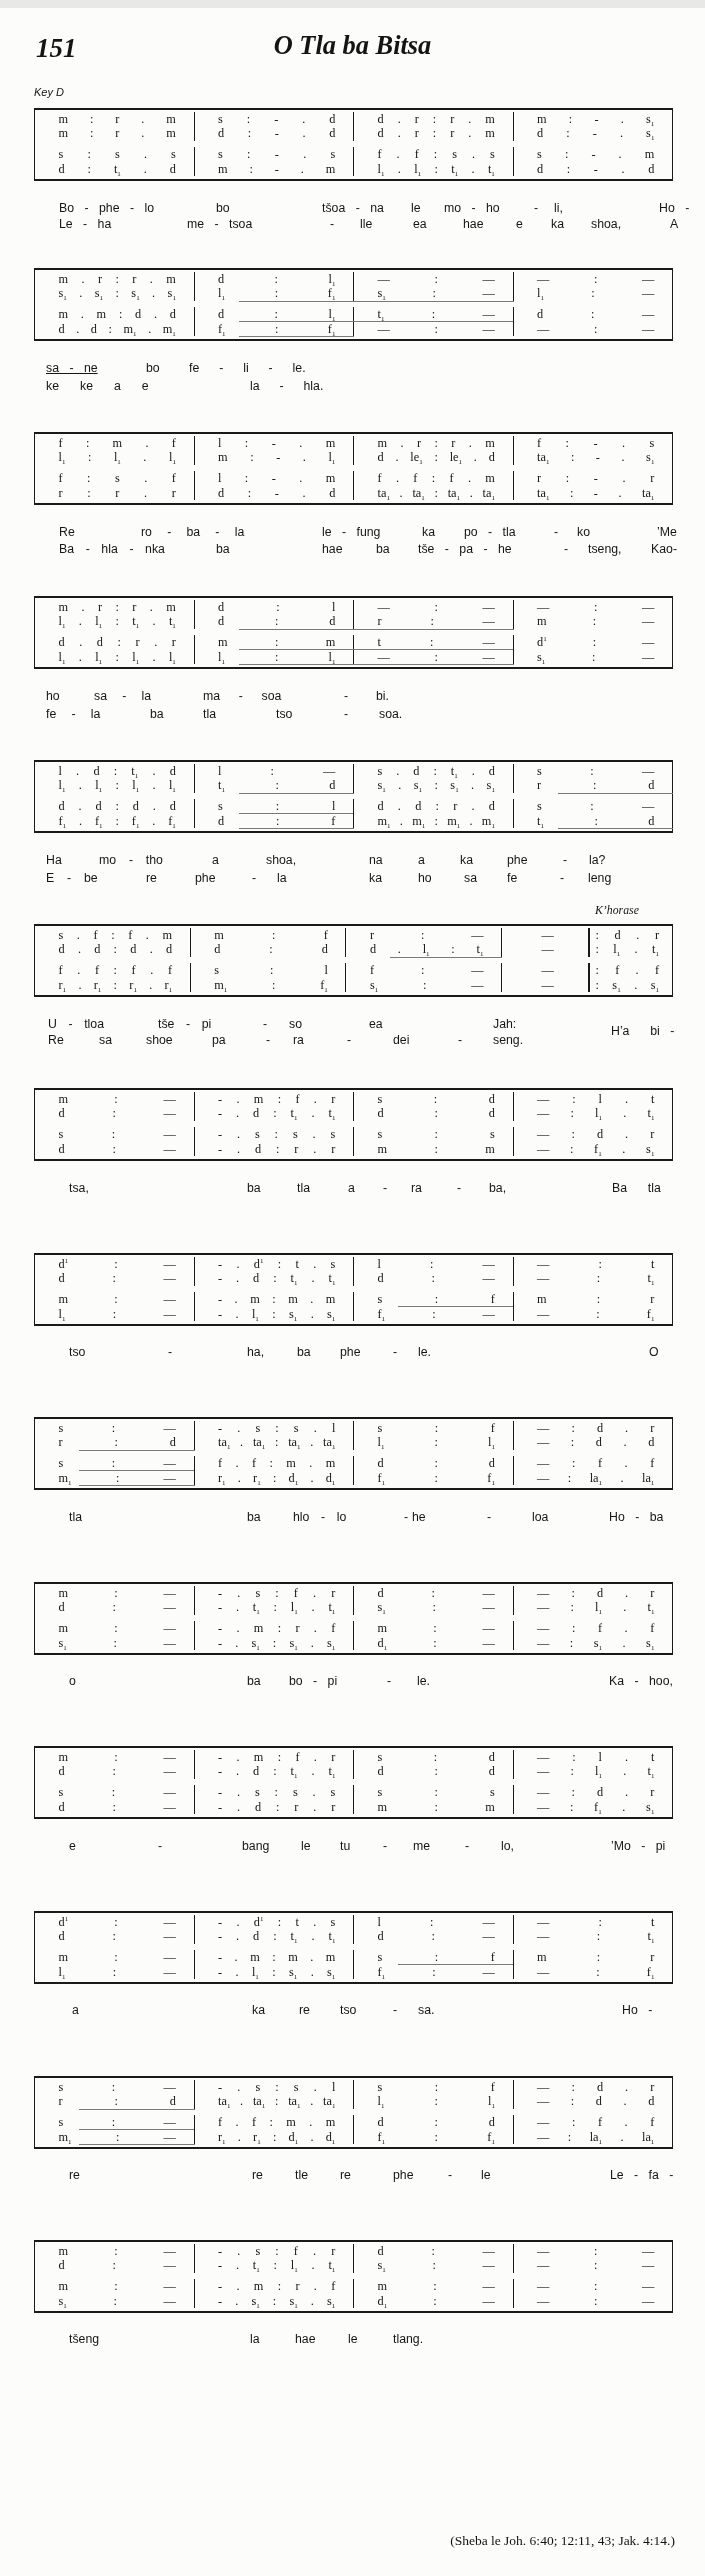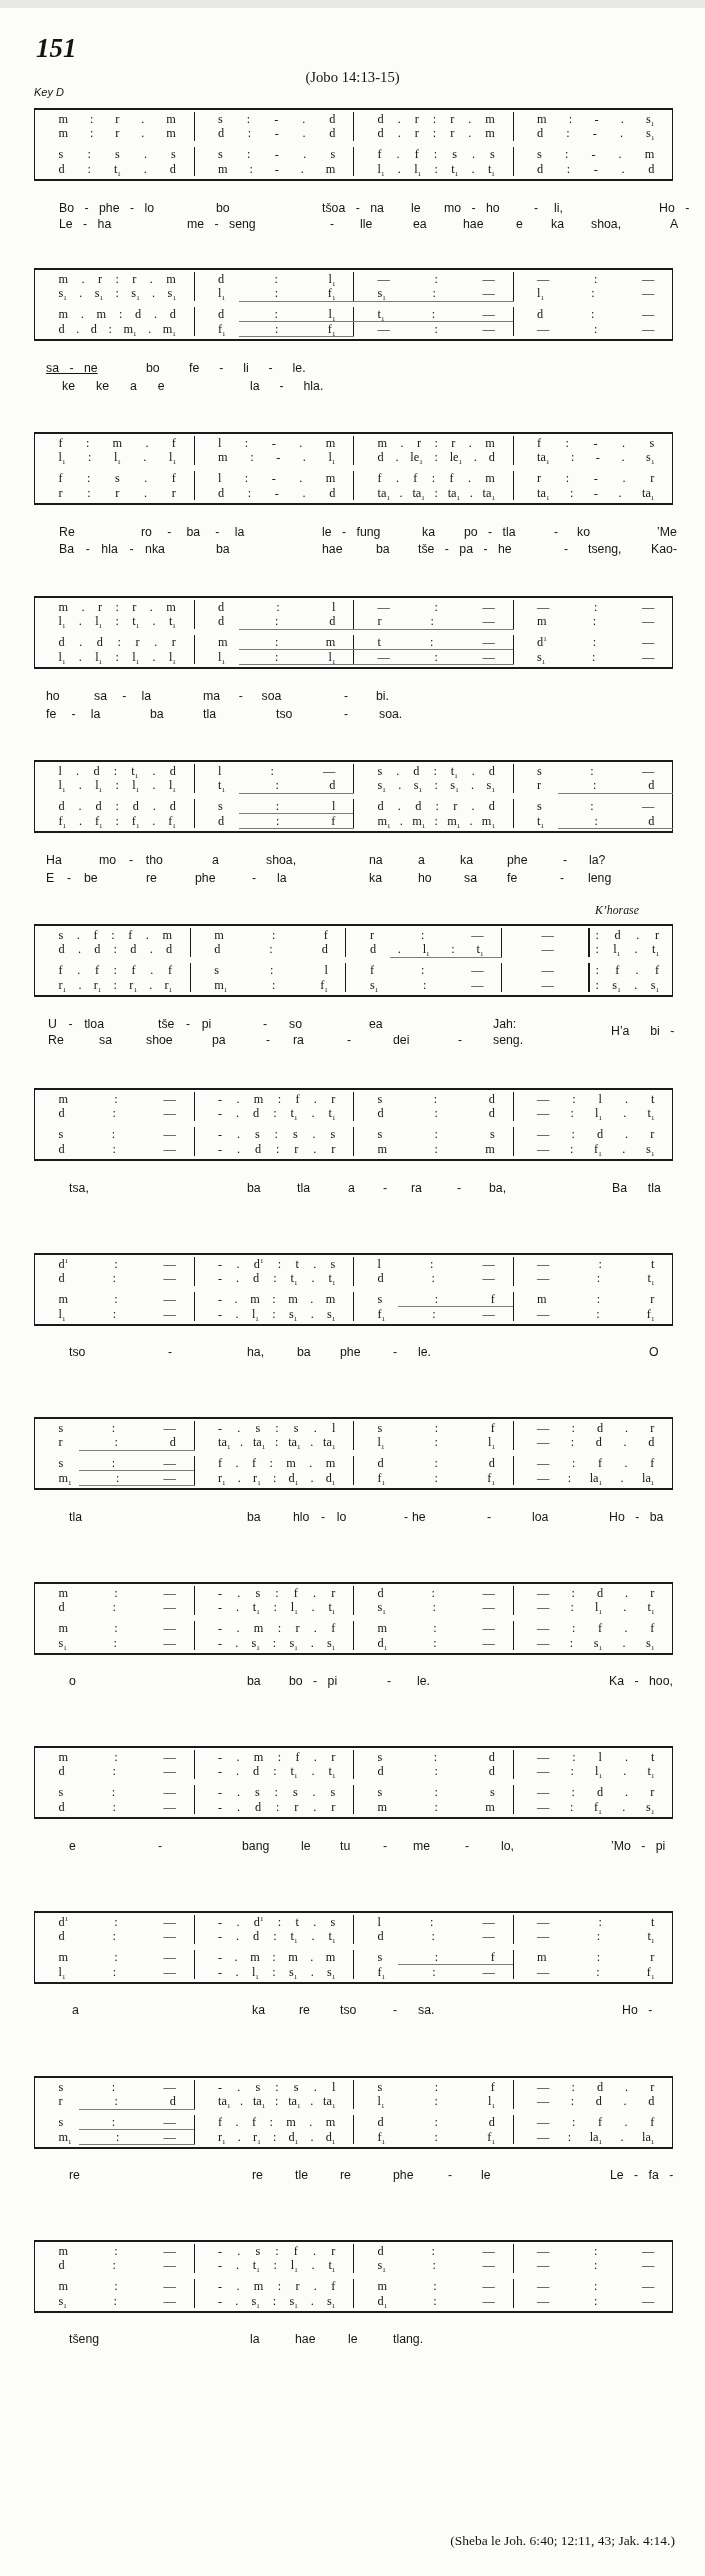--- a/index.html
+++ b/index.html
@@ -30,21 +30,21 @@
   .tok sub{font-size:7px;line-height:0;}
   .tok sup{font-size:7px;line-height:0;}
   .lyric{position:absolute;font-family:"Liberation Sans",sans-serif;font-size:12.3px;
          word-spacing:7px;white-space:pre;color:#161616;}
 </style>
 </head>
 <body>
 
 <div id="page">
   <div class="hymn-number">151</div>
-  <div class="hymn-subtitle">(Jobo 14:13-15)</div>
+  <div class="hymn-title">O Tla ba Bitsa</div>
   <div class="key-sig">Key D</div>
   <div class="chorus-label">K’horase</div>
   <div class="footer-ref">(Sheba le Joh. 6:40; 12:11, 43; Jak. 4:14.)</div>
 <div class="score" style="top: 100px;">
       <div class="vrow">
         <div class="meas" style="flex: 1 1 0%;">
           <span class="tok">m</span>
           <span class="tok">:</span>
           <span class="tok">r</span>
           <span class="tok">.</span>
@@ -173,21 +173,21 @@
     </div>
     <div class="lyric" style="left: 59px; top: 193px;">Bo - phe - lo</div>
     <div class="lyric" style="left: 216px; top: 193px;">bo</div>
     <div class="lyric" style="left: 322px; top: 193px;">tšoa - na</div>
     <div class="lyric" style="left: 411px; top: 193px;">le</div>
     <div class="lyric" style="left: 444px; top: 193px;">mo - ho</div>
     <div class="lyric" style="left: 534px; top: 193px;">-</div>
     <div class="lyric" style="left: 554px; top: 193px;">li,</div>
     <div class="lyric" style="left: 659px; top: 193px;">Ho -</div>
     <div class="lyric" style="left: 59px; top: 209px;">Le - ha</div>
-    <div class="lyric" style="left: 187px; top: 209px;">me - seng</div>
+    <div class="lyric" style="left: 187px; top: 209px;">me - tsoa</div>
     <div class="lyric" style="left: 330px; top: 209px;">-</div>
     <div class="lyric" style="left: 360px; top: 209px;">lle</div>
     <div class="lyric" style="left: 413px; top: 209px;">ea</div>
     <div class="lyric" style="left: 463px; top: 209px;">hae</div>
     <div class="lyric" style="left: 516px; top: 209px;">e</div>
     <div class="lyric" style="left: 551px; top: 209px;">ka</div>
     <div class="lyric" style="left: 591px; top: 209px;">shoa,</div>
     <div class="lyric" style="left: 670px; top: 209px;">A</div>
     <div class="score" style="top: 260px;">
       <div class="vrow">
@@ -291,21 +291,21 @@
         <div class="meas bar" style="flex: 1 1 0%;">
           <span class="tok">—</span>
           <span class="tok">:</span>
           <span class="tok">—</span>
         </div>
       </div>
     </div>
     <div class="lyric" style="left: 46px; top: 353px; text-decoration: underline;">sa - ne</div>
     <div class="lyric" style="left: 146px; top: 353px;">bo</div>
     <div class="lyric" style="left: 189px; top: 353px; word-spacing: 16.5px;">fe - li - le.</div>
-    <div class="lyric" style="left: 62px; top: 371px; word-spacing: 17.6px;">ke ke a e</div>
+    <div class="lyric" style="left: 46px; top: 371px; word-spacing: 17.6px;">ke ke a e</div>
     <div class="lyric" style="left: 250px; top: 371px; word-spacing: 16.5px;">la - hla.</div>
     <div class="score" style="top: 424px;">
       <div class="vrow">
         <div class="meas" style="flex: 1 1 0%;">
           <span class="tok">f</span>
           <span class="tok">:</span>
           <span class="tok">m</span>
           <span class="tok">.</span>
           <span class="tok">f</span>
         </div>

